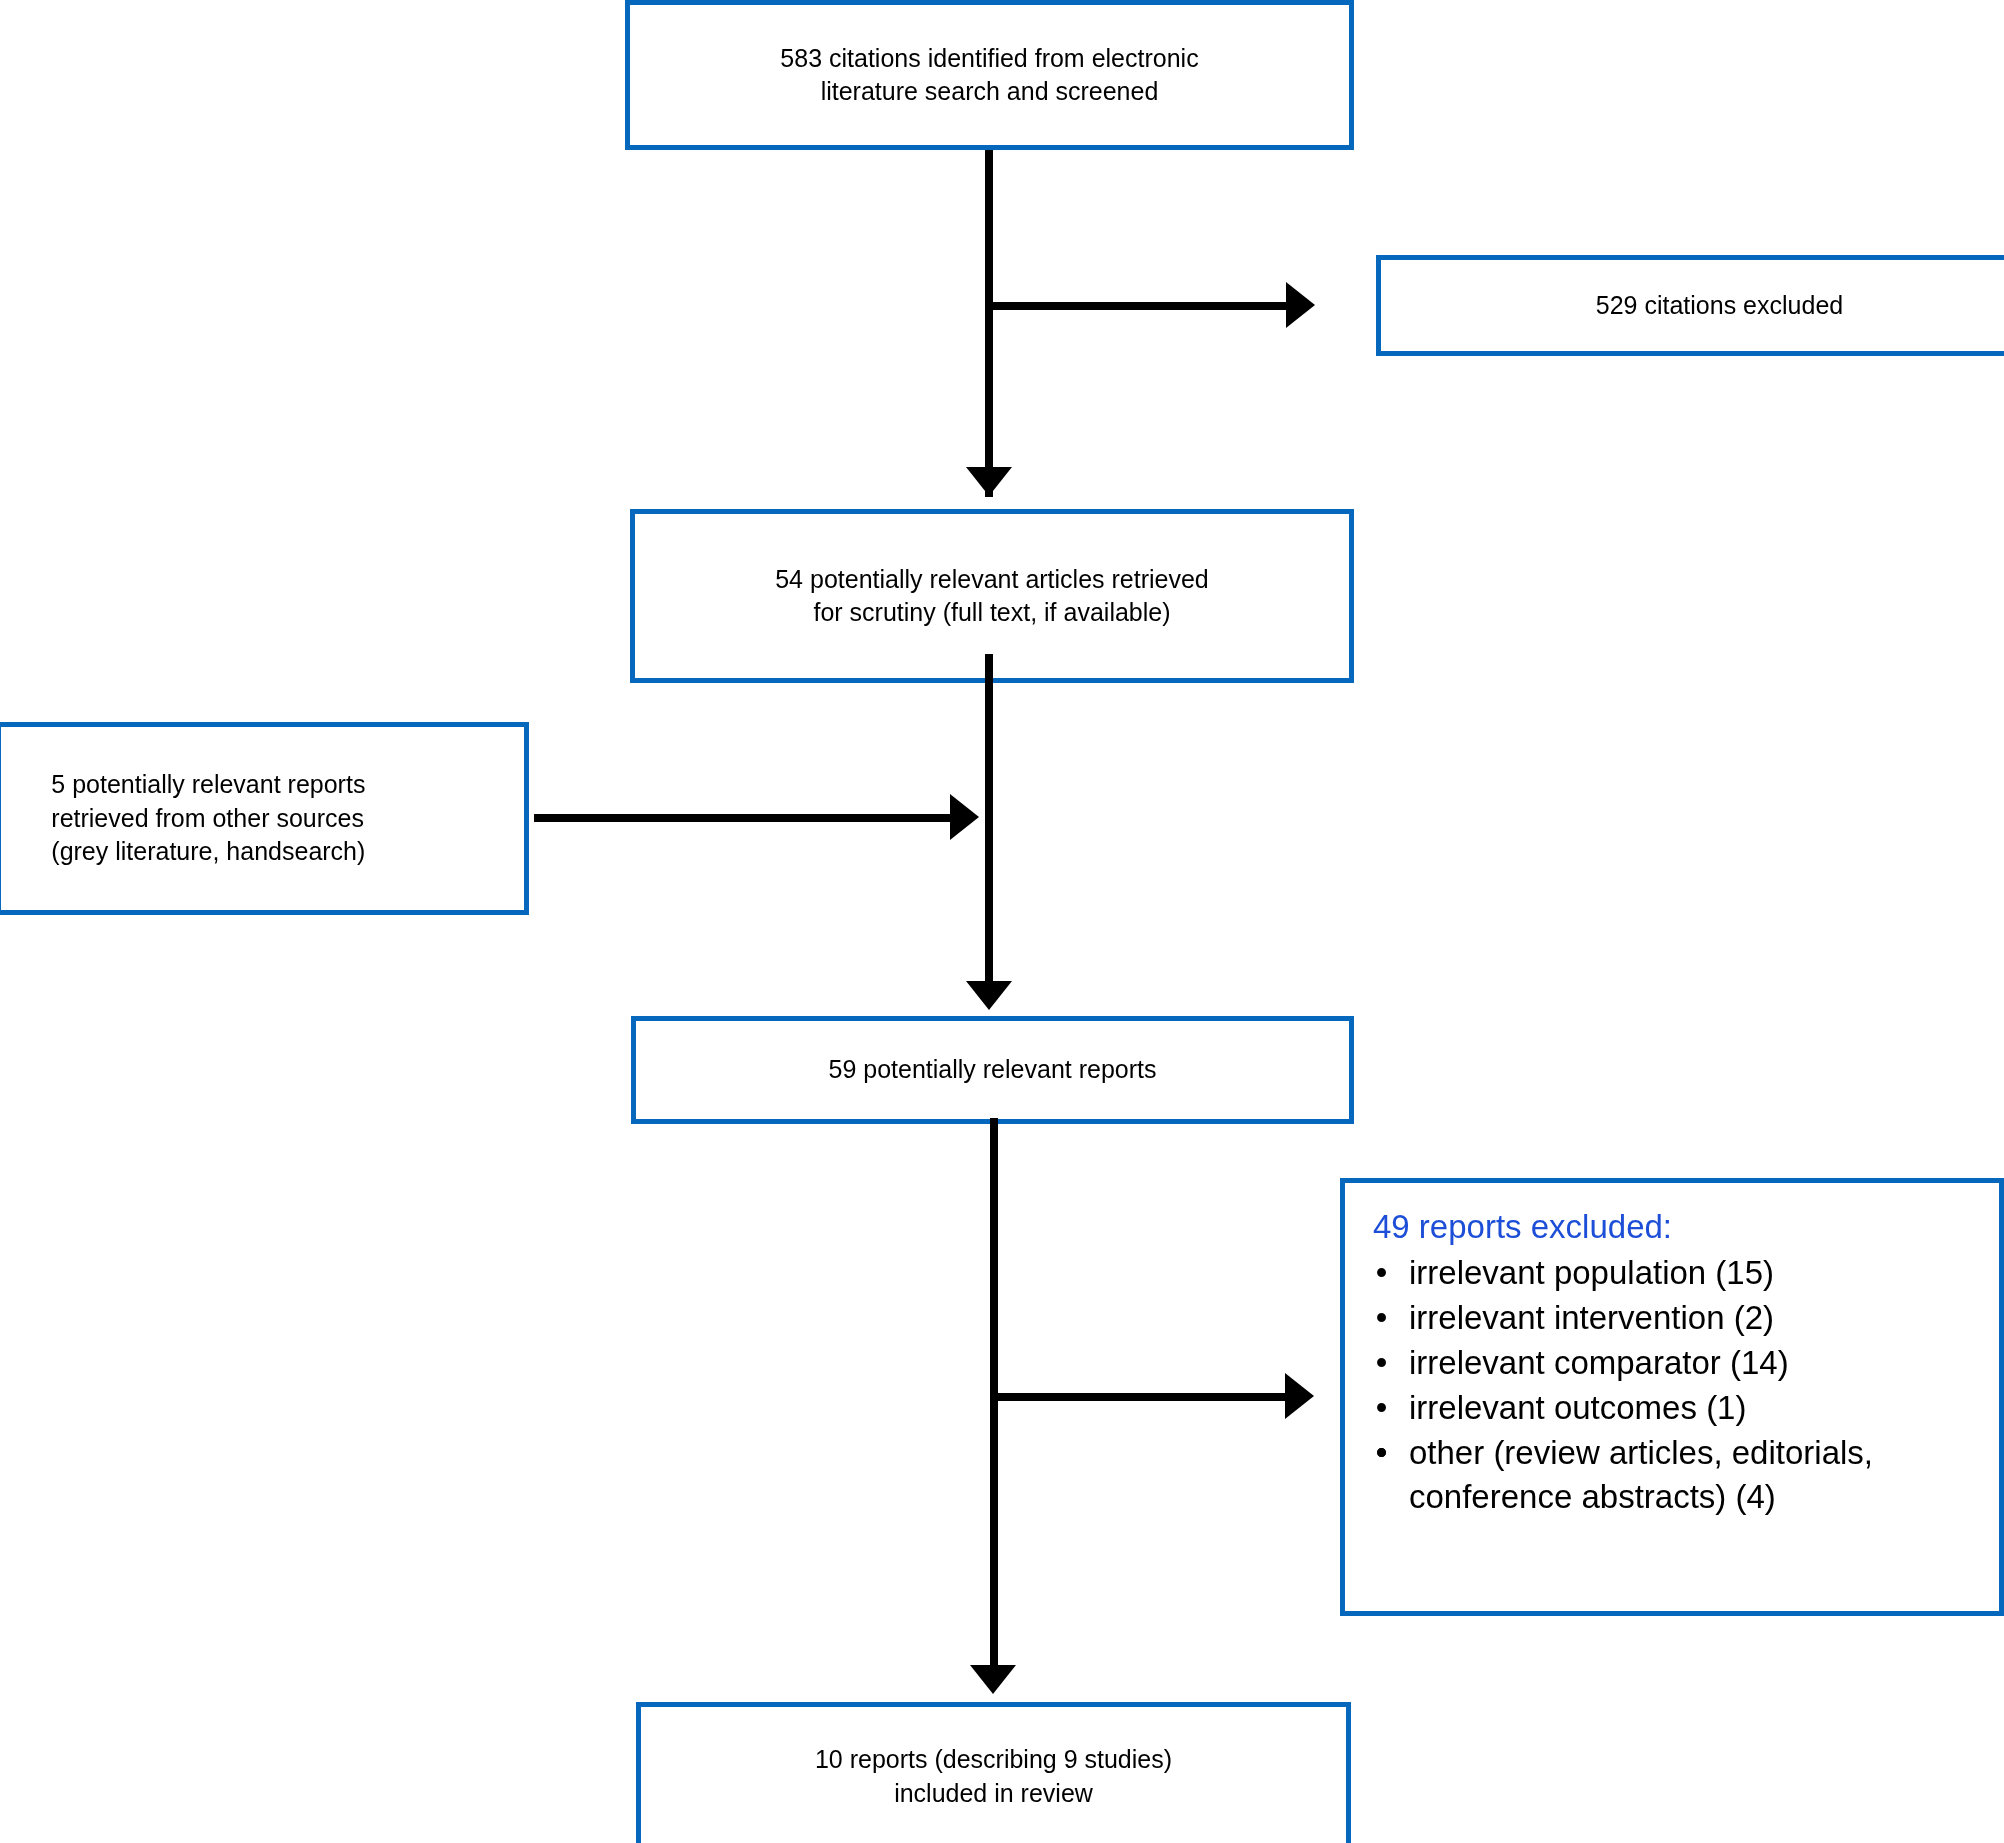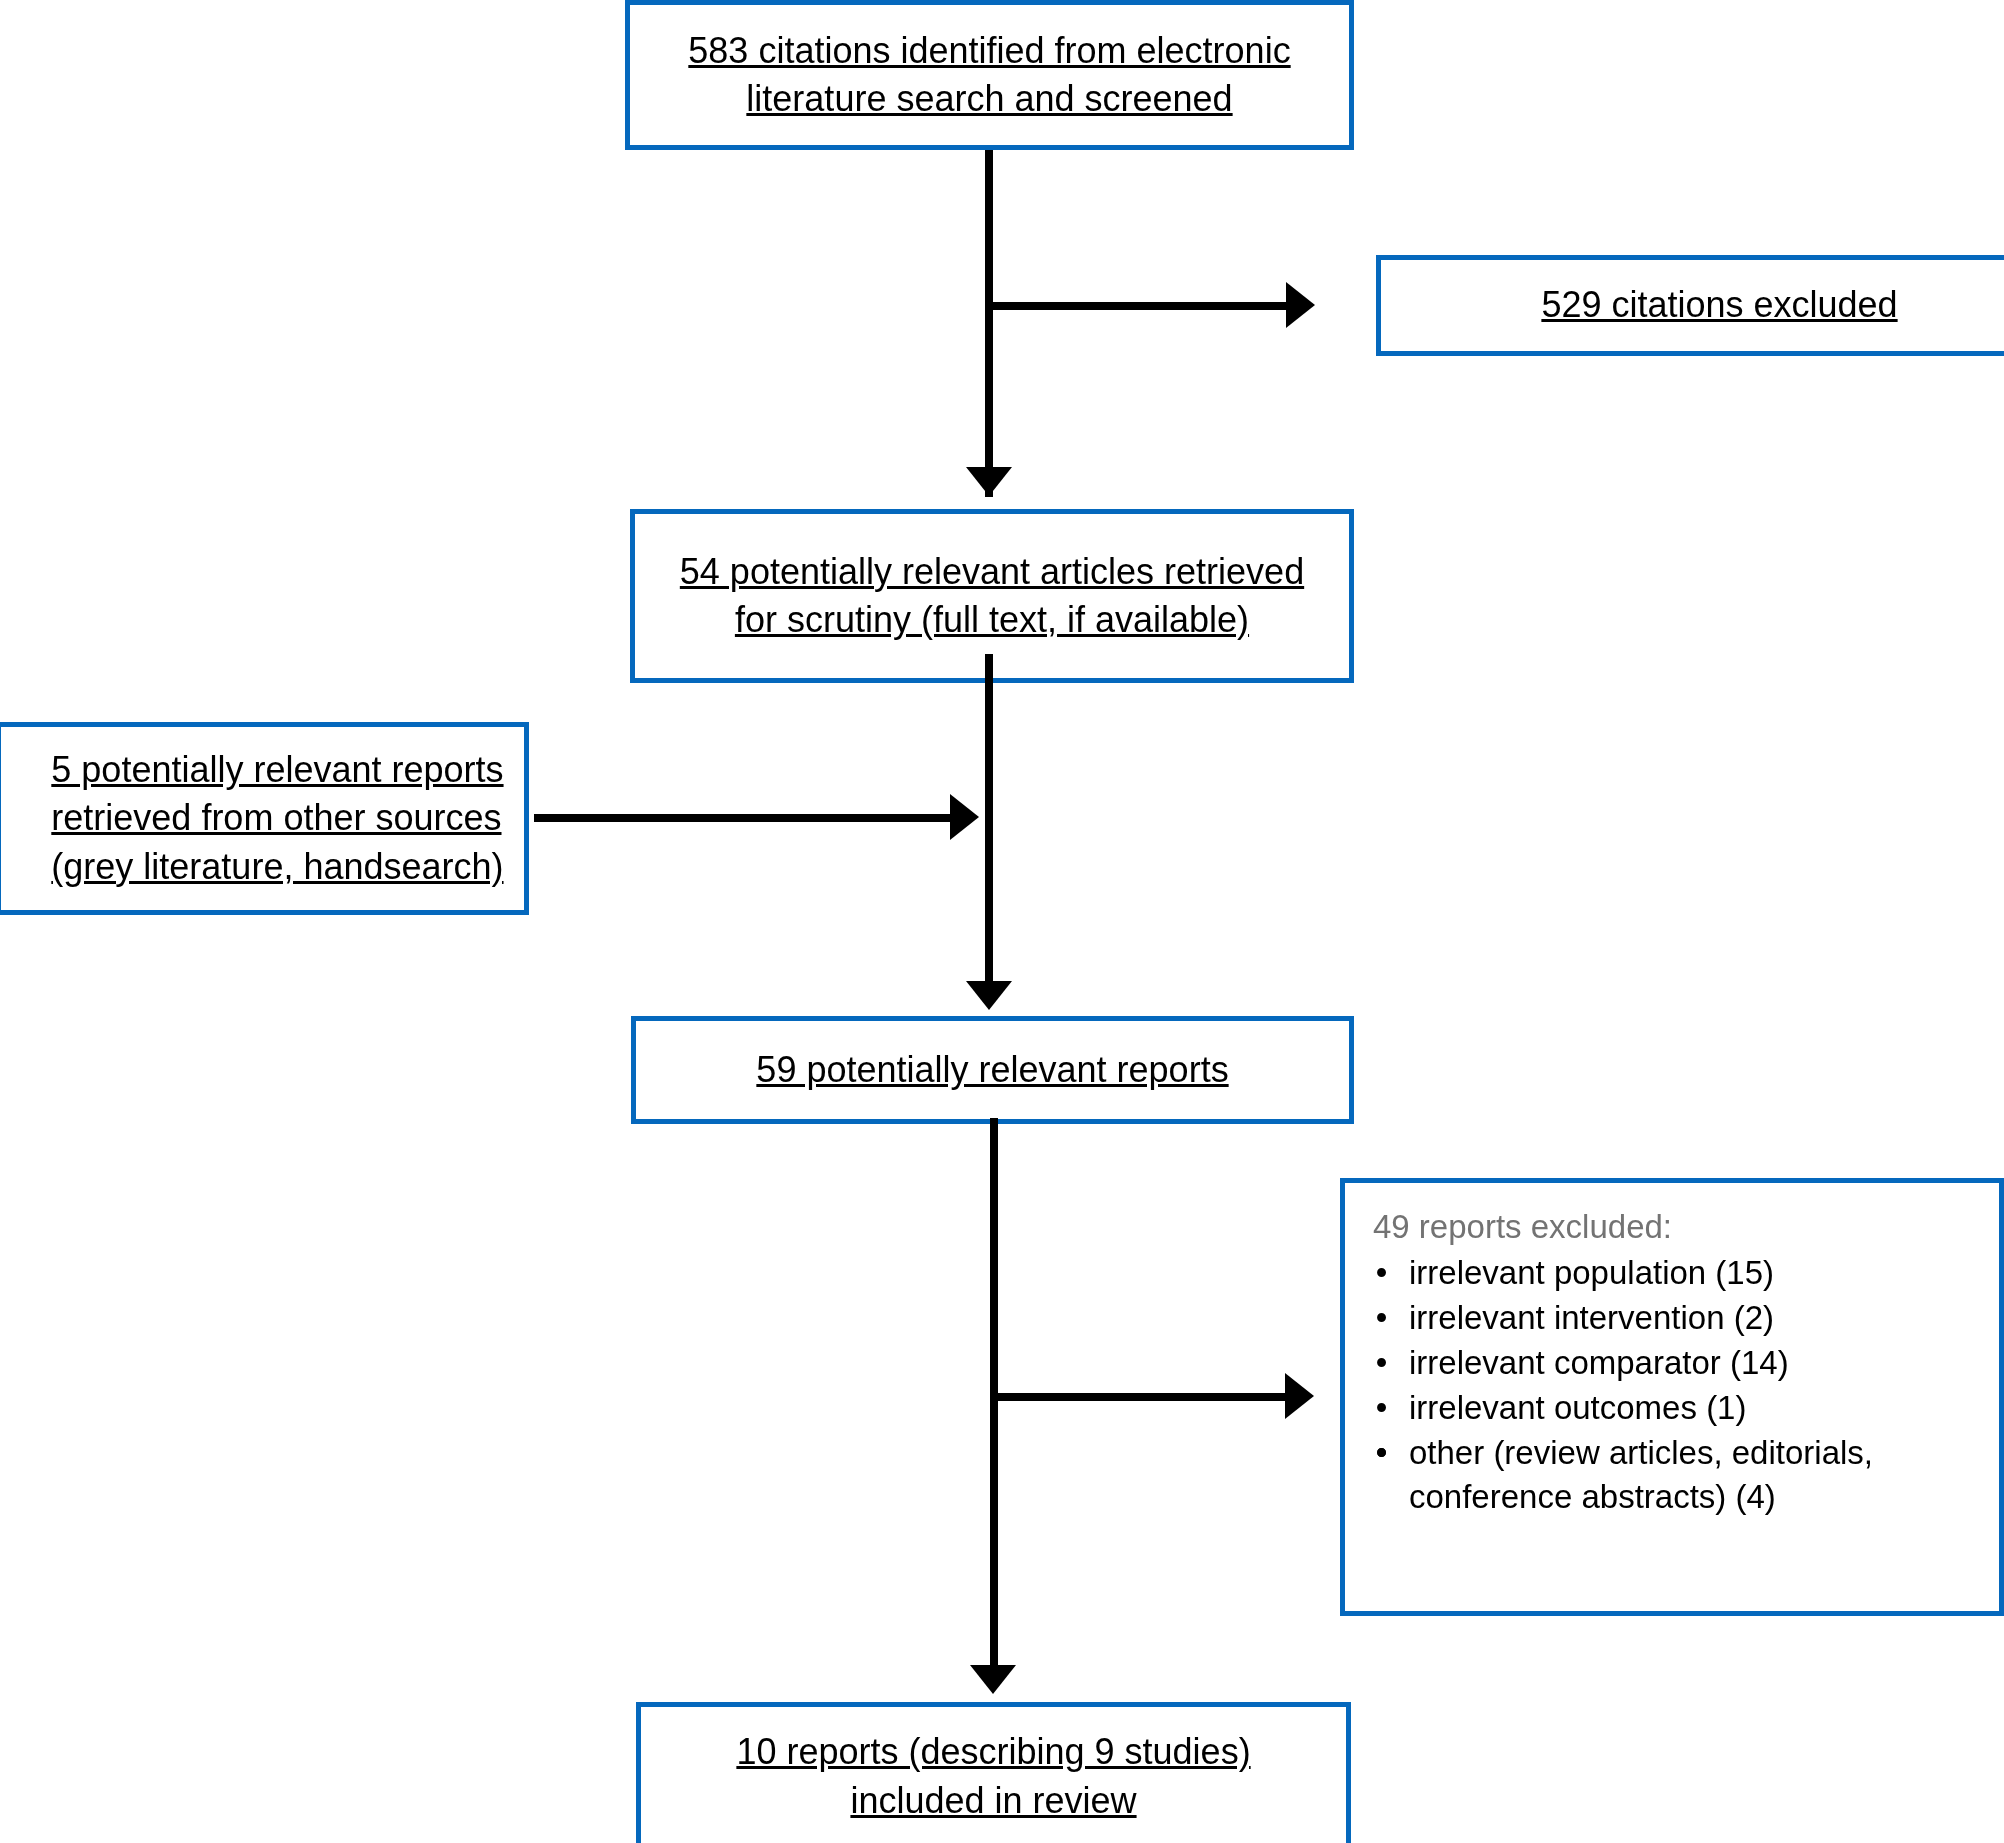--- a/index.html
+++ b/index.html
@@ -18,44 +18,43 @@
   .box {
     position: absolute;
     box-sizing: border-box;
     background: #ffffff;
     border: 5.1px solid #0568bd;
     display: flex;
     align-items: center;
     justify-content: center;
   }
   .box-text {
-    font-size: 36px;
+    font-size: 25px;
     line-height: 1.34;
     color: #000000;
     text-align: center;
     white-space: pre-line;
     padding: 0 10.3px;
-    text-decoration: underline;
   }
   .box.left-align {
     justify-content: flex-start;
   }
   .box.left-align .box-text {
     text-align: left;
   }
   
   #excluded-reports-box {
     align-items: flex-start;
     justify-content: flex-start;
     padding: 21.5px 0 0 28px;
   }
   .excl-heading {
     font-size: 33px;
     line-height: 1.34;
-    color: #737373;
+    color: #1d4ed8;
     margin: 0 0 1.9px 0;
   }
   .excl-list {
     list-style: none;
     margin: 0;
     padding: 0;
   }
   .excl-list li {
     position: relative;
     font-size: 33px;

